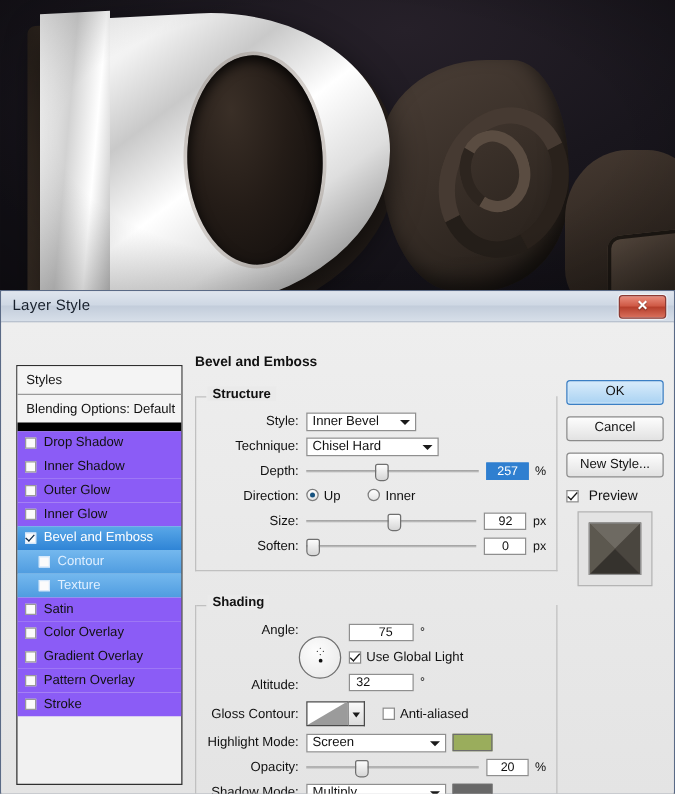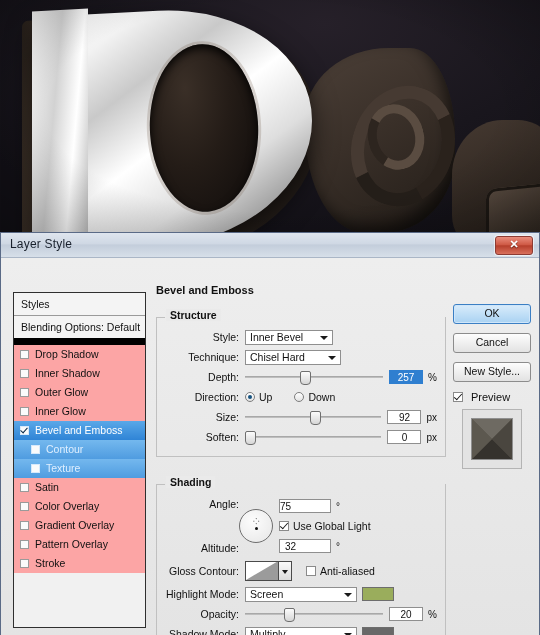--- a/index.html
+++ b/index.html
@@ -84,21 +84,21 @@
 
   
   #styles-panel{position:absolute;left:12px;top:34px;width:133px;height:336px;
     background:#f1f1f1;border:1px solid #2f2f2f;box-sizing:border-box;
     font-size:10.5px;color:#111;}
   .sl-head{height:22px;line-height:22px;padding-left:7px;
     border-bottom:1px solid #9a9a9a;background:#f4f4f4;}
   .sl-sub{height:22px;line-height:22px;padding-left:7px;
     border-bottom:7px solid #000000;background:#f4f4f4;}
   .sl-row{height:19px;line-height:19px;padding-left:6px;display:flex;align-items:center;
-    background:#fca5a5;cursor:default;}
+    background:#8b5cf6;cursor:default;}
   .sl-row.sel{background:linear-gradient(180deg,#5aa8e8,#2f84d6);color:#fff;}
   .sl-row.child{padding-left:17px;}
   .sl-row.child.sel{background:linear-gradient(180deg,#74b8ee,#4f9ce0);color:#dfefff;}
   .cb{width:9px;height:9px;border:1px solid #9a9a9a;background:#fbfbfb;
     margin-right:6px;flex:0 0 auto;position:relative;box-sizing:border-box;}
   .cb.on:after{content:"";position:absolute;left:1px;top:-1px;width:3px;height:6px;
     border:solid #1a1a1a;border-width:0 1.6px 1.6px 0;transform:rotate(42deg);}
   .sl-row.sel .cb{border-color:#d7e9fb;}
   .sl-row.sel .cb.on:after{border-color:#0a2a4a;}
 
@@ -295,41 +295,41 @@
         <div class="group">
           <div class="row">
             <span class="lab">Style:</span>
             <span class="select" style="width:88px">
               <span>Inner Bevel</span>
               <span class="arr"></span>
             </span>
           </div>
           <div class="row">
             <span class="lab">Technique:</span>
-            <span class="select" style="width:96px">
+            <span class="select" style="width:106px">
               <span>Chisel Hard</span>
               <span class="arr"></span>
             </span>
           </div>
           <div class="row">
             <span class="lab">Depth:</span>
             <span class="slider">
               <span class="track"></span>
               <span class="thumb" style="left:40%"></span>
             </span>
             <span class="num sel" style="width:34px">257</span>
             <span class="unit">%</span>
           </div>
           <div class="row">
             <span class="lab">Direction:</span>
             <span style="margin-right:22px">
               <span class="radio on"></span><span>Up</span>
             </span>
             <span>
-              <span class="radio"></span><span>Down</span>
+              <span class="radio"></span><span>Inner</span>
             </span>
           </div>
           <div class="row">
             <span class="lab">Size:</span>
             <span class="slider">
               <span class="track"></span>
               <span class="thumb" style="left:48%"></span>
             </span>
             <span class="num" style="width:34px">92</span>
             <span class="unit">px</span>
@@ -361,21 +361,21 @@
                   <span class="ctr"></span>
                 </span>
                 <span style="width:6px"></span>
               </div>
               <div class="row">
                 <span class="lab">Altitude:</span>
               </div>
             </div>
             <div style="flex:1 1 auto;padding-top:2px">
               <div class="row">
-                <span class="num" style="width:52px;text-align:left;padding-left:0">75</span>
+                <span class="num" style="width:52px;text-align:left;padding-left:23px">75</span>
                 <span class="unit">°</span>
               </div>
               <div class="row">
                 <span class="cbx on"></span>
                 <span>Use Global Light</span>
               </div>
               <div class="row">
                 <span class="num" style="width:52px;text-align:left;padding-left:5px">32</span>
                 <span class="unit">°</span>
               </div>

